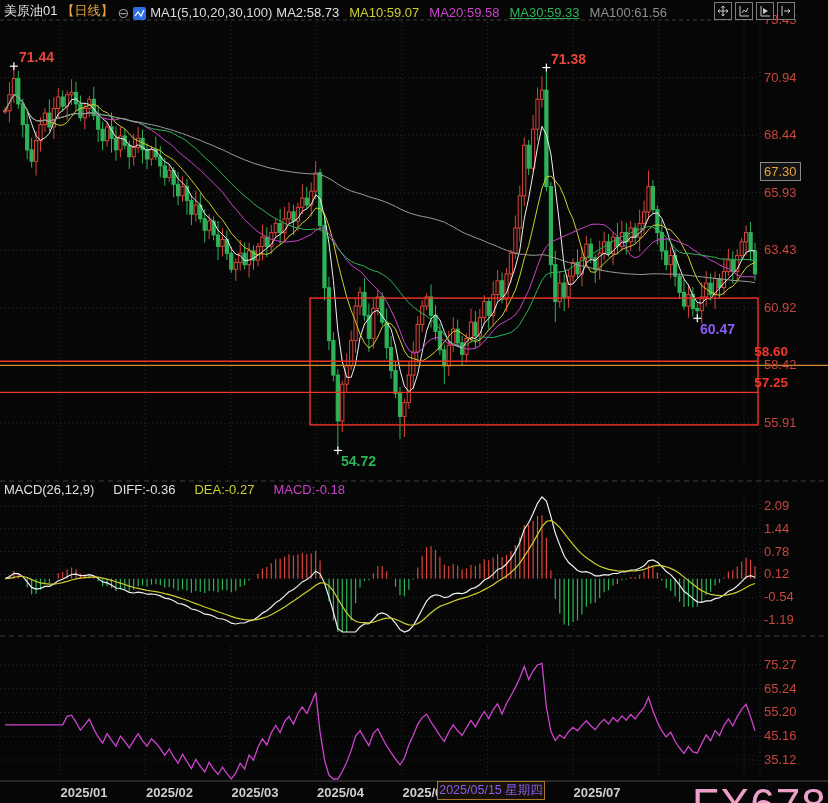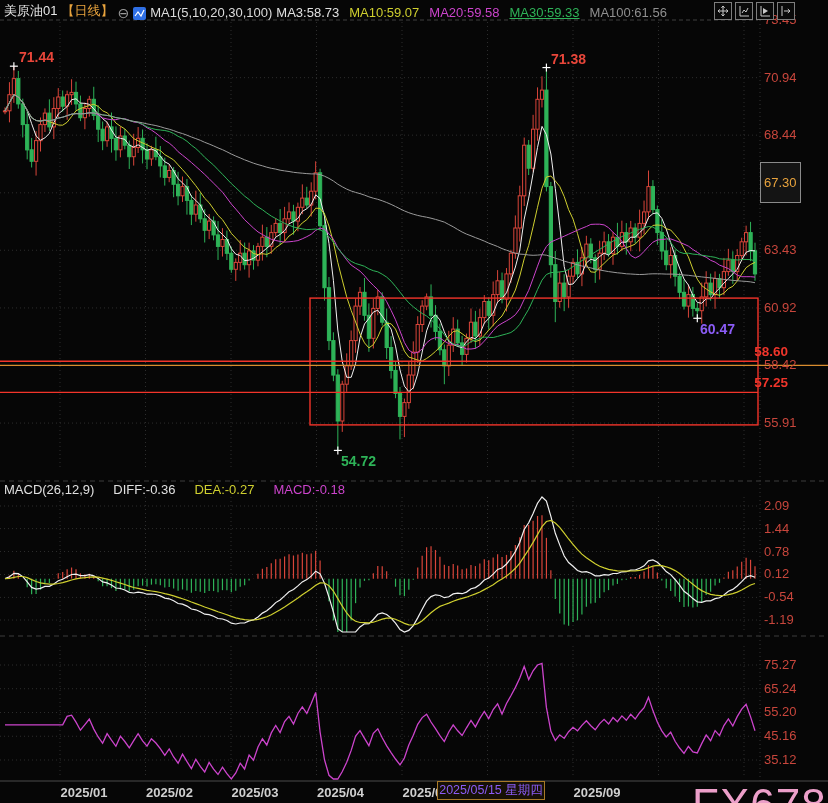--- a/index.html
+++ b/index.html
@@ -13,21 +13,21 @@
   .hdr .col{color:#9a9a9a;font-size:14px;line-height:1;}
   .hdr .mas{color:#dcdcdc;}
   .toolbar{position:absolute;top:2px;right:33px;display:flex;gap:3px;z-index:6;}
   .tbtn{width:16px;height:16px;border:1px solid #7d7d7d;display:flex;align-items:center;
         justify-content:center;background:#0a0a0a;cursor:pointer;}
   .panel-hdr{position:absolute;left:4px;display:flex;gap:19px;font-size:13px;z-index:5;white-space:nowrap;}
   .tick{position:absolute;left:764px;font-size:13px;color:#c8463c;z-index:3;}
   .overlay-label{position:absolute;font-size:14px;font-weight:bold;z-index:4;}
   .line-label{position:absolute;width:42px;text-align:right;font-size:13.5px;font-weight:bold;
               color:#f0352b;z-index:4;}
-  .cross-box{position:absolute;left:760px;padding:12px 3px;border:1px solid #8a8a8a;background:#141414;
+  .cross-box{position:absolute;left:760px;padding:1px 3px;border:1px solid #8a8a8a;background:#141414;
              color:#e8a33d;font-size:13px;z-index:5;}
   .month{position:absolute;top:785px;transform:translateX(-50%);font-size:13px;color:#cfcfcf;
          font-weight:bold;z-index:3;}
   .datebox{position:absolute;left:437px;top:781px;width:106px;height:17px;border:1px solid #a87928;
            background:#161006;color:#8b5cf6;font-size:12.5px;display:flex;align-items:center;
            justify-content:center;z-index:5;white-space:nowrap;}
   .watermark{position:absolute;left:692px;top:740px;font-size:44px;color:#f9a8d4;opacity:.95;
              letter-spacing:1px;z-index:7;margin-top:40px;}
 </style>
 </head>
@@ -622,21 +622,21 @@
     <span class="per">【日线】</span>
     <span class="col">⊖</span>
     <span style="display:inline-flex;">
       <svg width="13" height="13">
           <rect width="13" height="13" rx="2" fill="#2f6fe4"></rect>
         <polyline points="2,9 5,5 8,9 11,3" stroke="#ffffff" stroke-width="1.2" fill="none"></polyline>
         </svg>
     </span>
     <span class="mas">MA1(5,10,20,30,100)</span>
     <span id="ma-values" style="display:flex;gap:10px;">
-        <span style="color: rgb(224, 224, 224);">MA3:58.73</span>
+        <span style="color: rgb(224, 224, 224);">MA2:58.73</span>
         <span style="color: rgb(207, 207, 47);">MA10:59.07</span>
         <span style="color: rgb(204, 68, 204);">MA20:59.58</span>
         <span style="color: rgb(46, 179, 88); text-decoration: underline;">MA30:59.33</span>
         <span style="color: rgb(143, 143, 143);">MA100:61.56</span>
       </span>
   </div>
 
   <div class="toolbar">
     <span class="tbtn">
       <svg width="12" height="12">
@@ -698,19 +698,19 @@
     </div>
 
   <div id="time-axis">
 
   <div class="month" style="left: 84px;">2025/01</div>
       <div class="month" style="left: 169.5px;">2025/02</div>
       <div class="month" style="left: 255px;">2025/03</div>
       <div class="month" style="left: 340.5px;">2025/04</div>
       <div class="month" style="left: 426px;">2025/05</div>
       <div class="month" style="left: 511.5px;">2025/06</div>
-      <div class="month" style="left: 597px;">2025/09</div>
+      <div class="month" style="left: 597px;">2025/07</div>
       <div class="month" style="left: 687px; margin-top: 21px;">2025/08</div>
       <div class="datebox">2025/05/15 星期四</div>
     </div>
 
   <div class="watermark">FX678</div>
 </div>
 
 </body></html>

